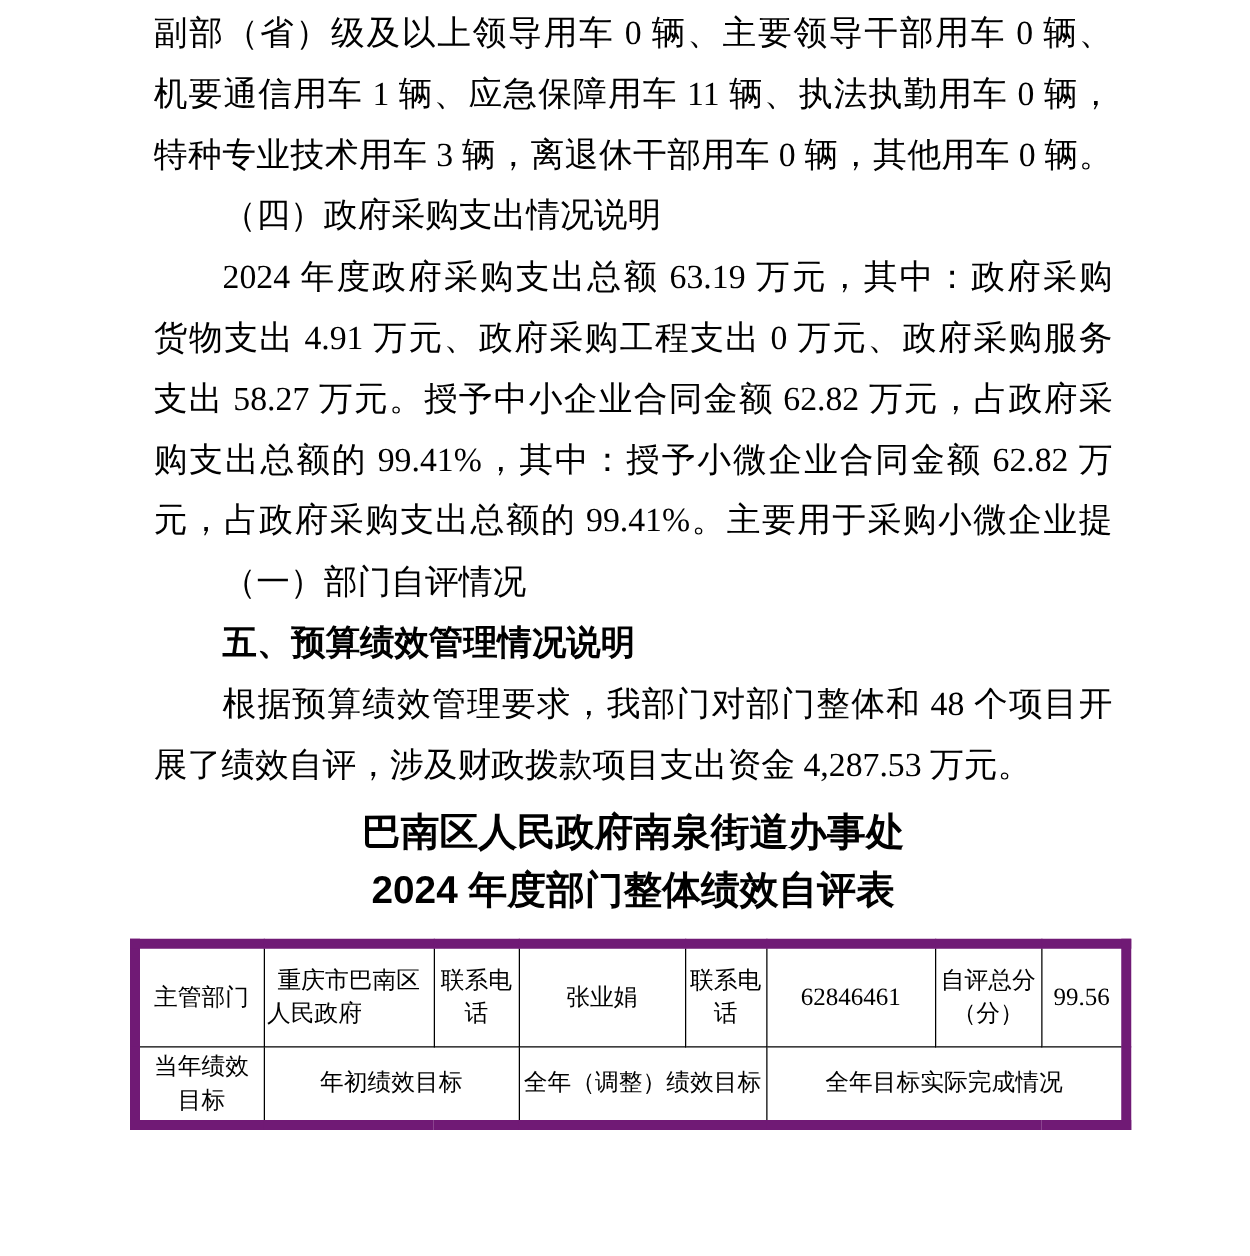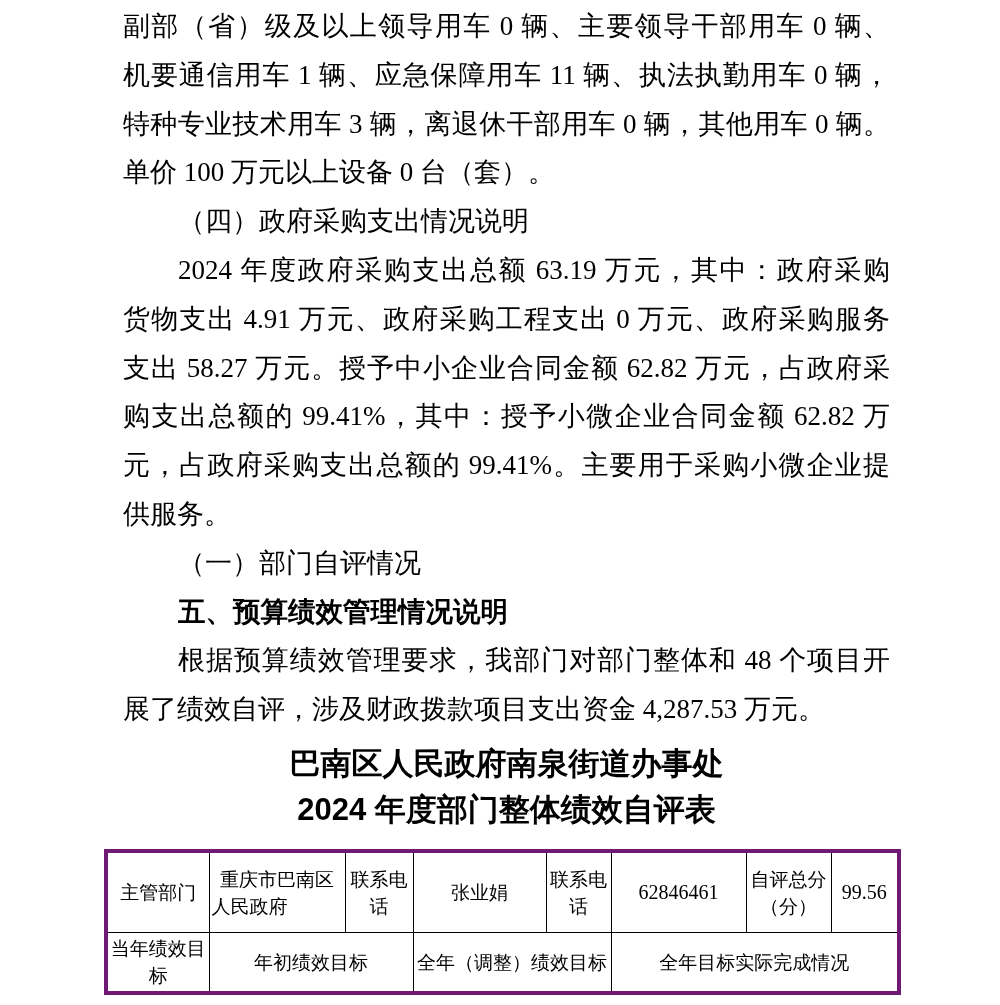--- a/index.html
+++ b/index.html
@@ -52,21 +52,21 @@
   .doc-title.first { margin-top: 7px; }
   
   .tbl-wrap {
     margin-left: -19px;
     margin-top: 16px;
   }
   table.eval {
     border-collapse: collapse;
     table-layout: fixed;
     width: 793px;
-    border: 4px solid #701a75;
+    border: 8px solid #701a75;
     font-size: 19px;
   }
   table.eval td {
     border: 1px solid #000;
     text-align: center;
     vertical-align: middle;
     padding: 2px;
     line-height: 27px;
     overflow: hidden;
   }
@@ -83,28 +83,26 @@
   }
 </style>
 </head>
 <body>
 
 <div class="doc">
 
   <div class="bline jfull">副部（省）级及以上领导用车 0 辆、主要领导干部用车 0 辆、</div>
   <div class="bline jfull">机要通信用车 1 辆、应急保障用车 11 辆、执法执勤用车 0 辆，</div>
   <div class="bline jfull">特种专业技术用车 3 辆，离退休干部用车 0 辆，其他用车 0 辆。</div>
-  <div class="bline">单价 100 万元以上设备 0 台（套）。</div>
   <div class="bline indent">（四）政府采购支出情况说明</div>
   <div class="bline indent jfull">2024 年度政府采购支出总额 63.19 万元，其中：政府采购</div>
   <div class="bline jfull">货物支出 4.91 万元、政府采购工程支出 0 万元、政府采购服务</div>
   <div class="bline jfull">支出 58.27 万元。授予中小企业合同金额 62.82 万元，占政府采</div>
   <div class="bline jfull">购支出总额的 99.41%，其中：授予小微企业合同金额 62.82 万</div>
   <div class="bline jfull">元，占政府采购支出总额的 99.41%。主要用于采购小微企业提</div>
-  <div class="bline">供服务。</div>
   <div class="bline indent">（一）部门自评情况</div>
   <div class="bline indent heading-bold">五、预算绩效管理情况说明</div>
   <div class="bline indent jfull">根据预算绩效管理要求，我部门对部门整体和 48 个项目开</div>
   <div class="bline">展了绩效自评，涉及财政拨款项目支出资金 4,287.53 万元。</div>
 
   <div class="doc-title first">巴南区人民政府南泉街道办事处</div>
   <div class="doc-title">2024 年度部门整体绩效自评表</div>
 
   <div class="tbl-wrap">
     <table class="eval">

